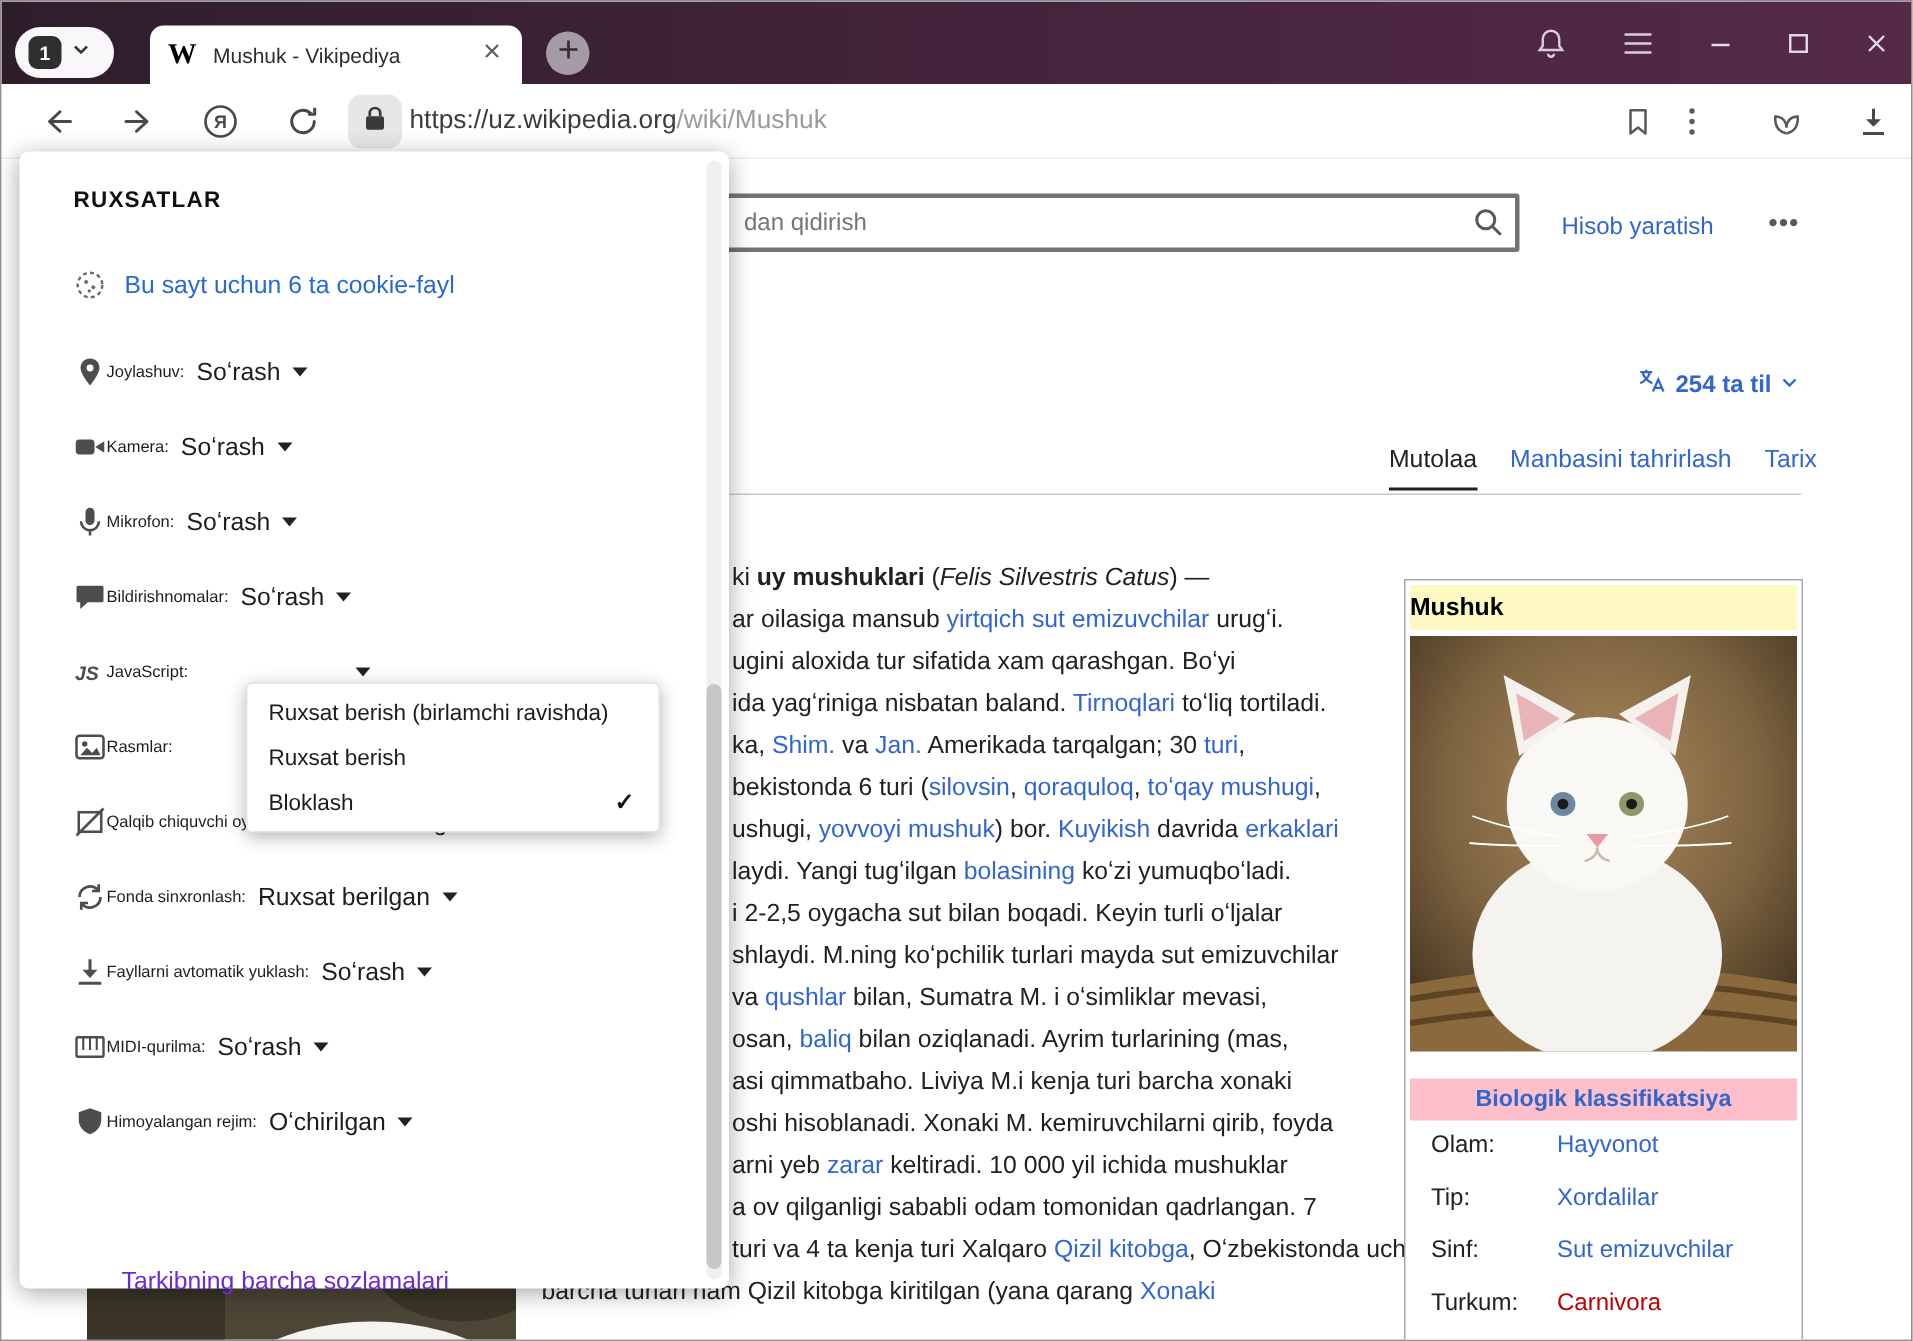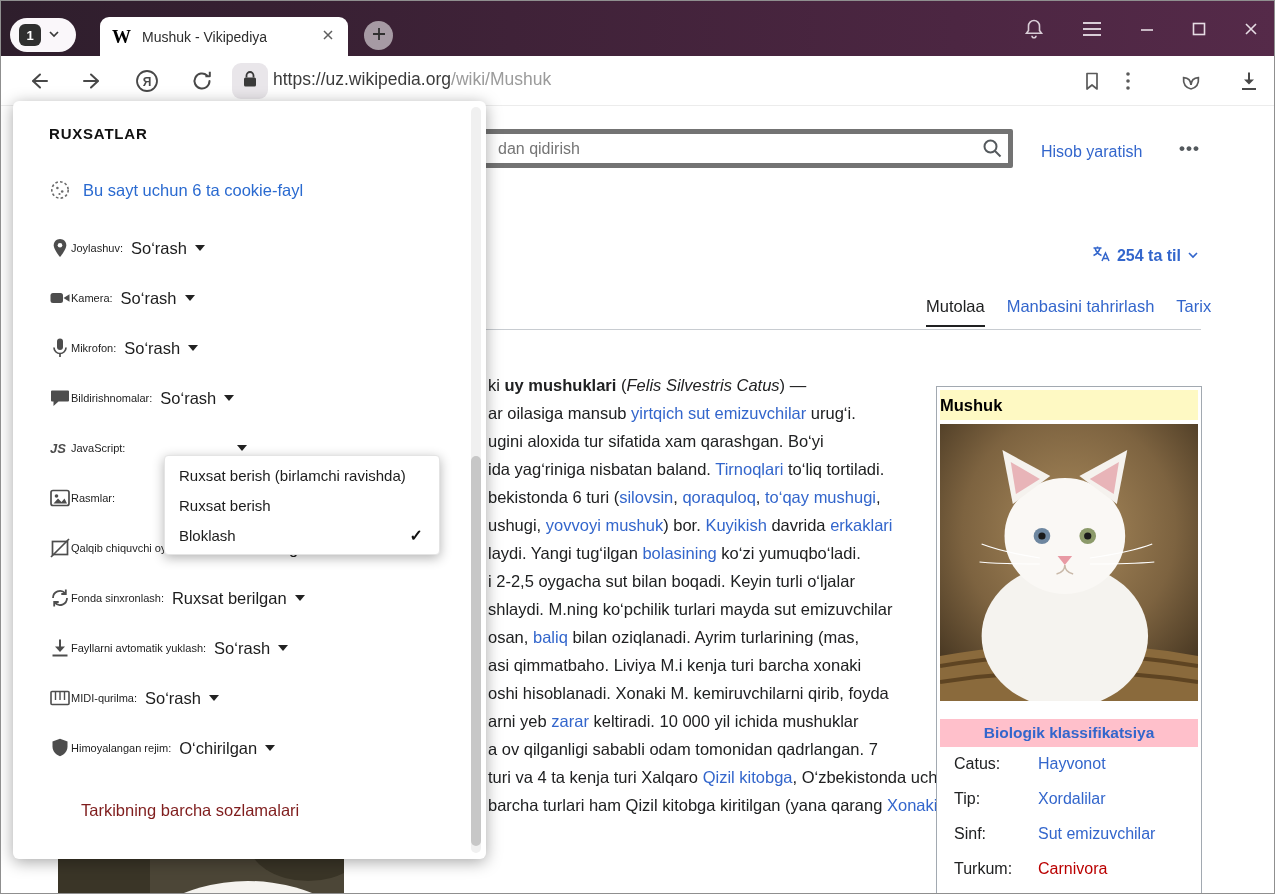--- a/index.html
+++ b/index.html
@@ -25,21 +25,21 @@
   
   .toolbar{position:absolute;left:0;top:55px;right:0;height:50px;background:#fff;border-bottom:1px solid #ececec}
   .tbtn{position:absolute;display:flex;align-items:center;justify-content:center;cursor:pointer}
   .lockbtn{left:231px;top:7px;width:36px;height:36px;background:#e9e6ea;border-radius:9px}
   .urlbox{position:absolute;left:272px;top:13px;font-size:17.5px;white-space:nowrap;cursor:text}
   .url-domain{color:#3b3b3b}
   .url-path{color:#9b9b9b}
 
   
   .content{position:absolute;left:0;top:105px;right:0;bottom:0;background:#fff}
-  .search-input{position:absolute;left:450px;top:23px;width:562px;height:39px;border:5px solid #737373;border-radius:2px;
+  .search-input{position:absolute;left:450px;top:23px;width:562px;height:39px;border:3px solid #737373;border-radius:2px;
     font-size:16px;color:#757575;padding-left:42px;font-family:"Liberation Sans",sans-serif;background:#fff}
   .search-glass{position:absolute;left:980px;top:31px}
   .create-account{position:absolute;left:1040px;top:37px;font-size:16px;color:#3366cc;cursor:pointer}
   .more-dots{position:absolute;left:1178px;top:33px;font-size:17px;font-weight:700;letter-spacing:1px;color:#54595d;cursor:pointer}
   .langbtn{position:absolute;right:75px;top:138px;display:flex;align-items:center;gap:6px;color:#3366cc;font-size:16px;font-weight:700;cursor:pointer}
   .wiki-tabs{position:absolute;left:925px;top:191px;display:flex;gap:22px;font-size:16.5px}
   .wtab{color:#3366cc;padding-bottom:9px;cursor:pointer;white-space:nowrap}
   .wtab.active{color:#202122;border-bottom:2px solid #202122}
   .tabs-divider{position:absolute;left:430px;top:223px;width:770px;height:1px;background:#c8ccd1}
 
@@ -69,21 +69,21 @@
   .cookie-row{position:absolute;left:36px;top:78px;display:flex;align-items:center;gap:12px;cursor:pointer}
   .cookie-link{font-size:16.5px;color:#2a6ad0}
   .perm-rows{position:absolute;left:0;top:122px;width:455px}
   .perm-row{height:50px;display:flex;align-items:center;padding-left:36px}
   .picon{width:22px;height:22px;display:inline-flex;align-items:center;justify-content:center;flex:none}
   .perm-label{font-size:11px;color:#1d1d1d;}
   .perm-value{font-size:16.5px;color:#1d1d1d;margin-left:8px;cursor:pointer}
   .perm-row:nth-child(5) .perm-value{display:inline-block;min-width:96px}
   .caret{display:inline-block;width:0;height:0;border-left:5px solid transparent;border-right:5px solid transparent;
     border-top:6px solid #222;margin-left:8px;cursor:pointer}
-  .panel-footer{position:absolute;left:68px;top:700px;font-size:16.5px;color:#7f1d1d;cursor:pointer}
+  .panel-footer{position:absolute;left:68px;top:744px;font-size:16.5px;color:#6d28d9;cursor:pointer}
   .pscroll-track{position:absolute;right:5px;top:6px;width:10px;height:746px;background:#f0f0f0;border-radius:5px}
   .pscroll-thumb{position:absolute;right:0;top:349px;width:10px;height:390px;background:#c7c7c7;border-radius:5px;cursor:pointer}
 
   
   .menu{position:absolute;left:163px;top:454px;width:276px;background:#fff;border-radius:4px;z-index:20;padding:4px 0;
     box-shadow:0 3px 12px rgba(0,0,0,.3);border:1px solid #e4e4e4}
   .menu-item{height:30px;display:flex;align-items:center;padding:0 14px;font-size:15px;color:#1c1c1c;position:relative;cursor:pointer;white-space:nowrap}
   .menu-check{position:absolute;right:16px;font-weight:700;font-size:16px;color:#111}
 </style>
 </head>
@@ -231,25 +231,27 @@
         <span class="wtab">Manbasini tahrirlash</span>
         <span class="wtab">Tarix</span>
       </div>
     <div class="tabs-divider"></div>
 
     <div id="article">
         <div class="article-line"><span>ki </span><span class="wb">uy mushuklari</span><span> (</span><span class="wi">Felis Silvestris Catus</span><span>) —</span></div>
         <div class="article-line"><span>ar oilasiga mansub </span><span class="wlink">yirtqich</span><span> </span><span class="wlink">sut emizuvchilar</span><span> urugʻi.</span></div>
         <div class="article-line"><span>ugini aloxida tur sifatida xam qarashgan. Boʻyi</span></div>
         <div class="article-line"><span>ida yagʻriniga nisbatan baland. </span><span class="wlink">Tirnoqlari</span><span> toʻliq tortiladi.</span></div>
+        <div class="article-line"><span>ka, </span><span class="wlink">Shim.</span><span> va </span><span class="wlink">Jan.</span><span> Amerikada tarqalgan; 30 </span><span class="wlink">turi</span><span>,</span></div>
         <div class="article-line"><span>bekistonda 6 turi (</span><span class="wlink">silovsin</span><span>, </span><span class="wlink">qoraquloq</span><span>, </span><span class="wlink">toʻqay mushugi</span><span>,</span></div>
         <div class="article-line"><span>ushugi, </span><span class="wlink">yovvoyi mushuk</span><span>) bor. </span><span class="wlink">Kuyikish</span><span> davrida </span><span class="wlink">erkaklari</span></div>
         <div class="article-line"><span>laydi. Yangi tugʻilgan </span><span class="wlink">bolasining</span><span> koʻzi yumuqboʻladi.</span></div>
         <div class="article-line"><span>i 2-2,5 oygacha sut bilan boqadi. Keyin turli oʻljalar</span></div>
         <div class="article-line"><span>shlaydi. M.ning koʻpchilik turlari mayda sut emizuvchilar</span></div>
+        <div class="article-line"><span>va </span><span class="wlink">qushlar</span><span> bilan, Sumatra M. i oʻsimliklar mevasi,</span></div>
         <div class="article-line"><span>osan, </span><span class="wlink">baliq</span><span> bilan oziqlanadi. Ayrim turlarining (mas,</span></div>
         <div class="article-line"><span>asi qimmatbaho. Liviya M.i kenja turi barcha xonaki</span></div>
         <div class="article-line"><span>oshi hisoblanadi. Xonaki M. kemiruvchilarni qirib, foyda</span></div>
         <div class="article-line"><span>arni yeb </span><span class="wlink">zarar</span><span> keltiradi. 10 000 yil ichida mushuklar</span></div>
         <div class="article-line"><span>a ov qilganligi sababli odam tomonidan qadrlangan. 7</span></div>
         <div class="article-line"><span>turi va 4 ta kenja turi Xalqaro </span><span class="wlink">Qizil kitobga</span><span>, Oʻzbekistonda uchraydigan</span></div>
         <div class="article-line"><span>barcha turlari ham Qizil kitobga kiritilgan (yana qarang </span><span class="wlink">Xonaki</span></div>
       </div>
 
     <div class="infobox">
@@ -278,21 +280,21 @@
           <circle cx="142" cy="112" r="3.5" fill="#1a1a1a"></circle>
         <path d="M113 132 L127 132 L120 141 Z" fill="#e89aa4"></path>
         <path d="M120 141 Q120 148 112 150 M120 141 Q120 148 128 150" stroke="#c9b9a9" stroke-width="1.5" fill="none"></path>
         <path d="M96 134 Q60 128 40 120 M96 140 Q60 140 38 138 M144 134 Q184 128 204 120 M144 140 Q184 140 206 138" stroke="#ffffff" stroke-width="1.2" fill="none"></path>
         <ellipse cx="94" cy="262" rx="19" ry="12" fill="#f5f3ef"></ellipse>
         <ellipse cx="148" cy="262" rx="19" ry="12" fill="#f5f3ef"></ellipse>
       </svg>
       <div class="ib-section">Biologik klassifikatsiya</div>
       <div id="infobox-rows">
           <div class="ib-row">
-            <span class="ib-label">Catus:</span>
+            <span class="ib-label">Olam:</span>
             <span class="wlink">Hayvonot</span>
           </div>
           <div class="ib-row">
             <span class="ib-label">Tip:</span>
             <span class="wlink">Xordalilar</span>
           </div>
           <div class="ib-row">
             <span class="ib-label">Sinf:</span>
             <span class="wlink">Sut emizuvchilar</span>
           </div>

